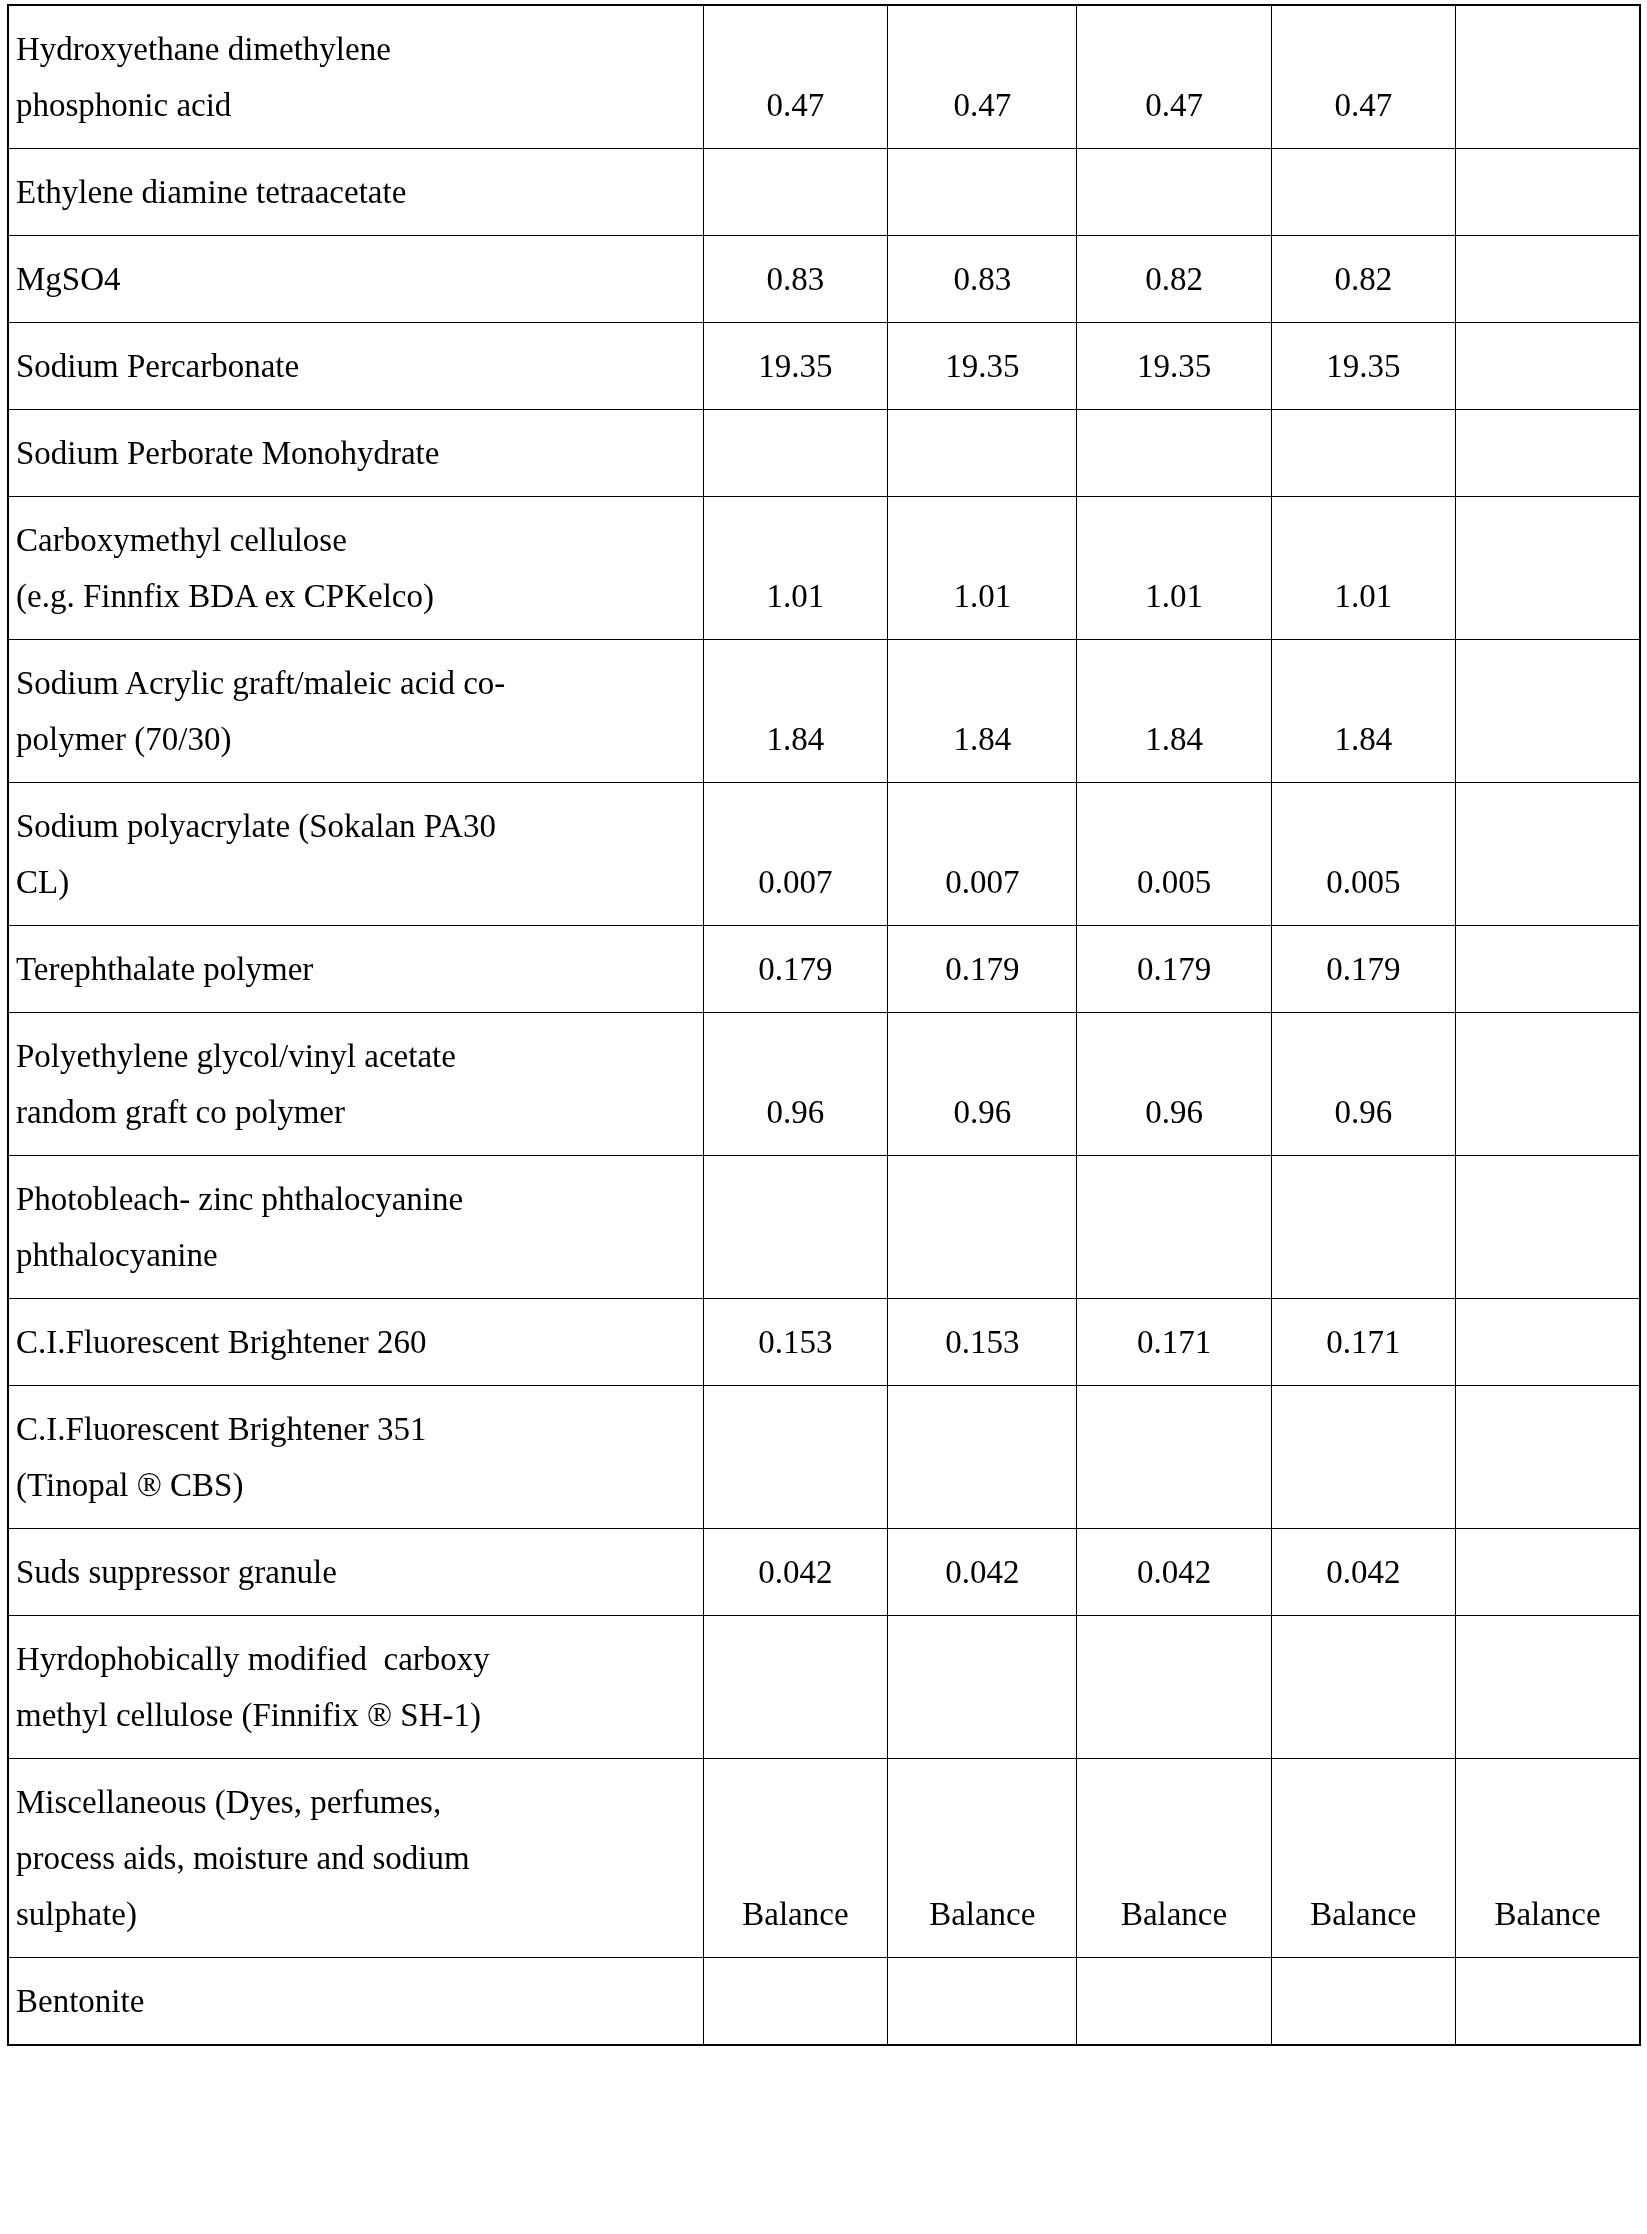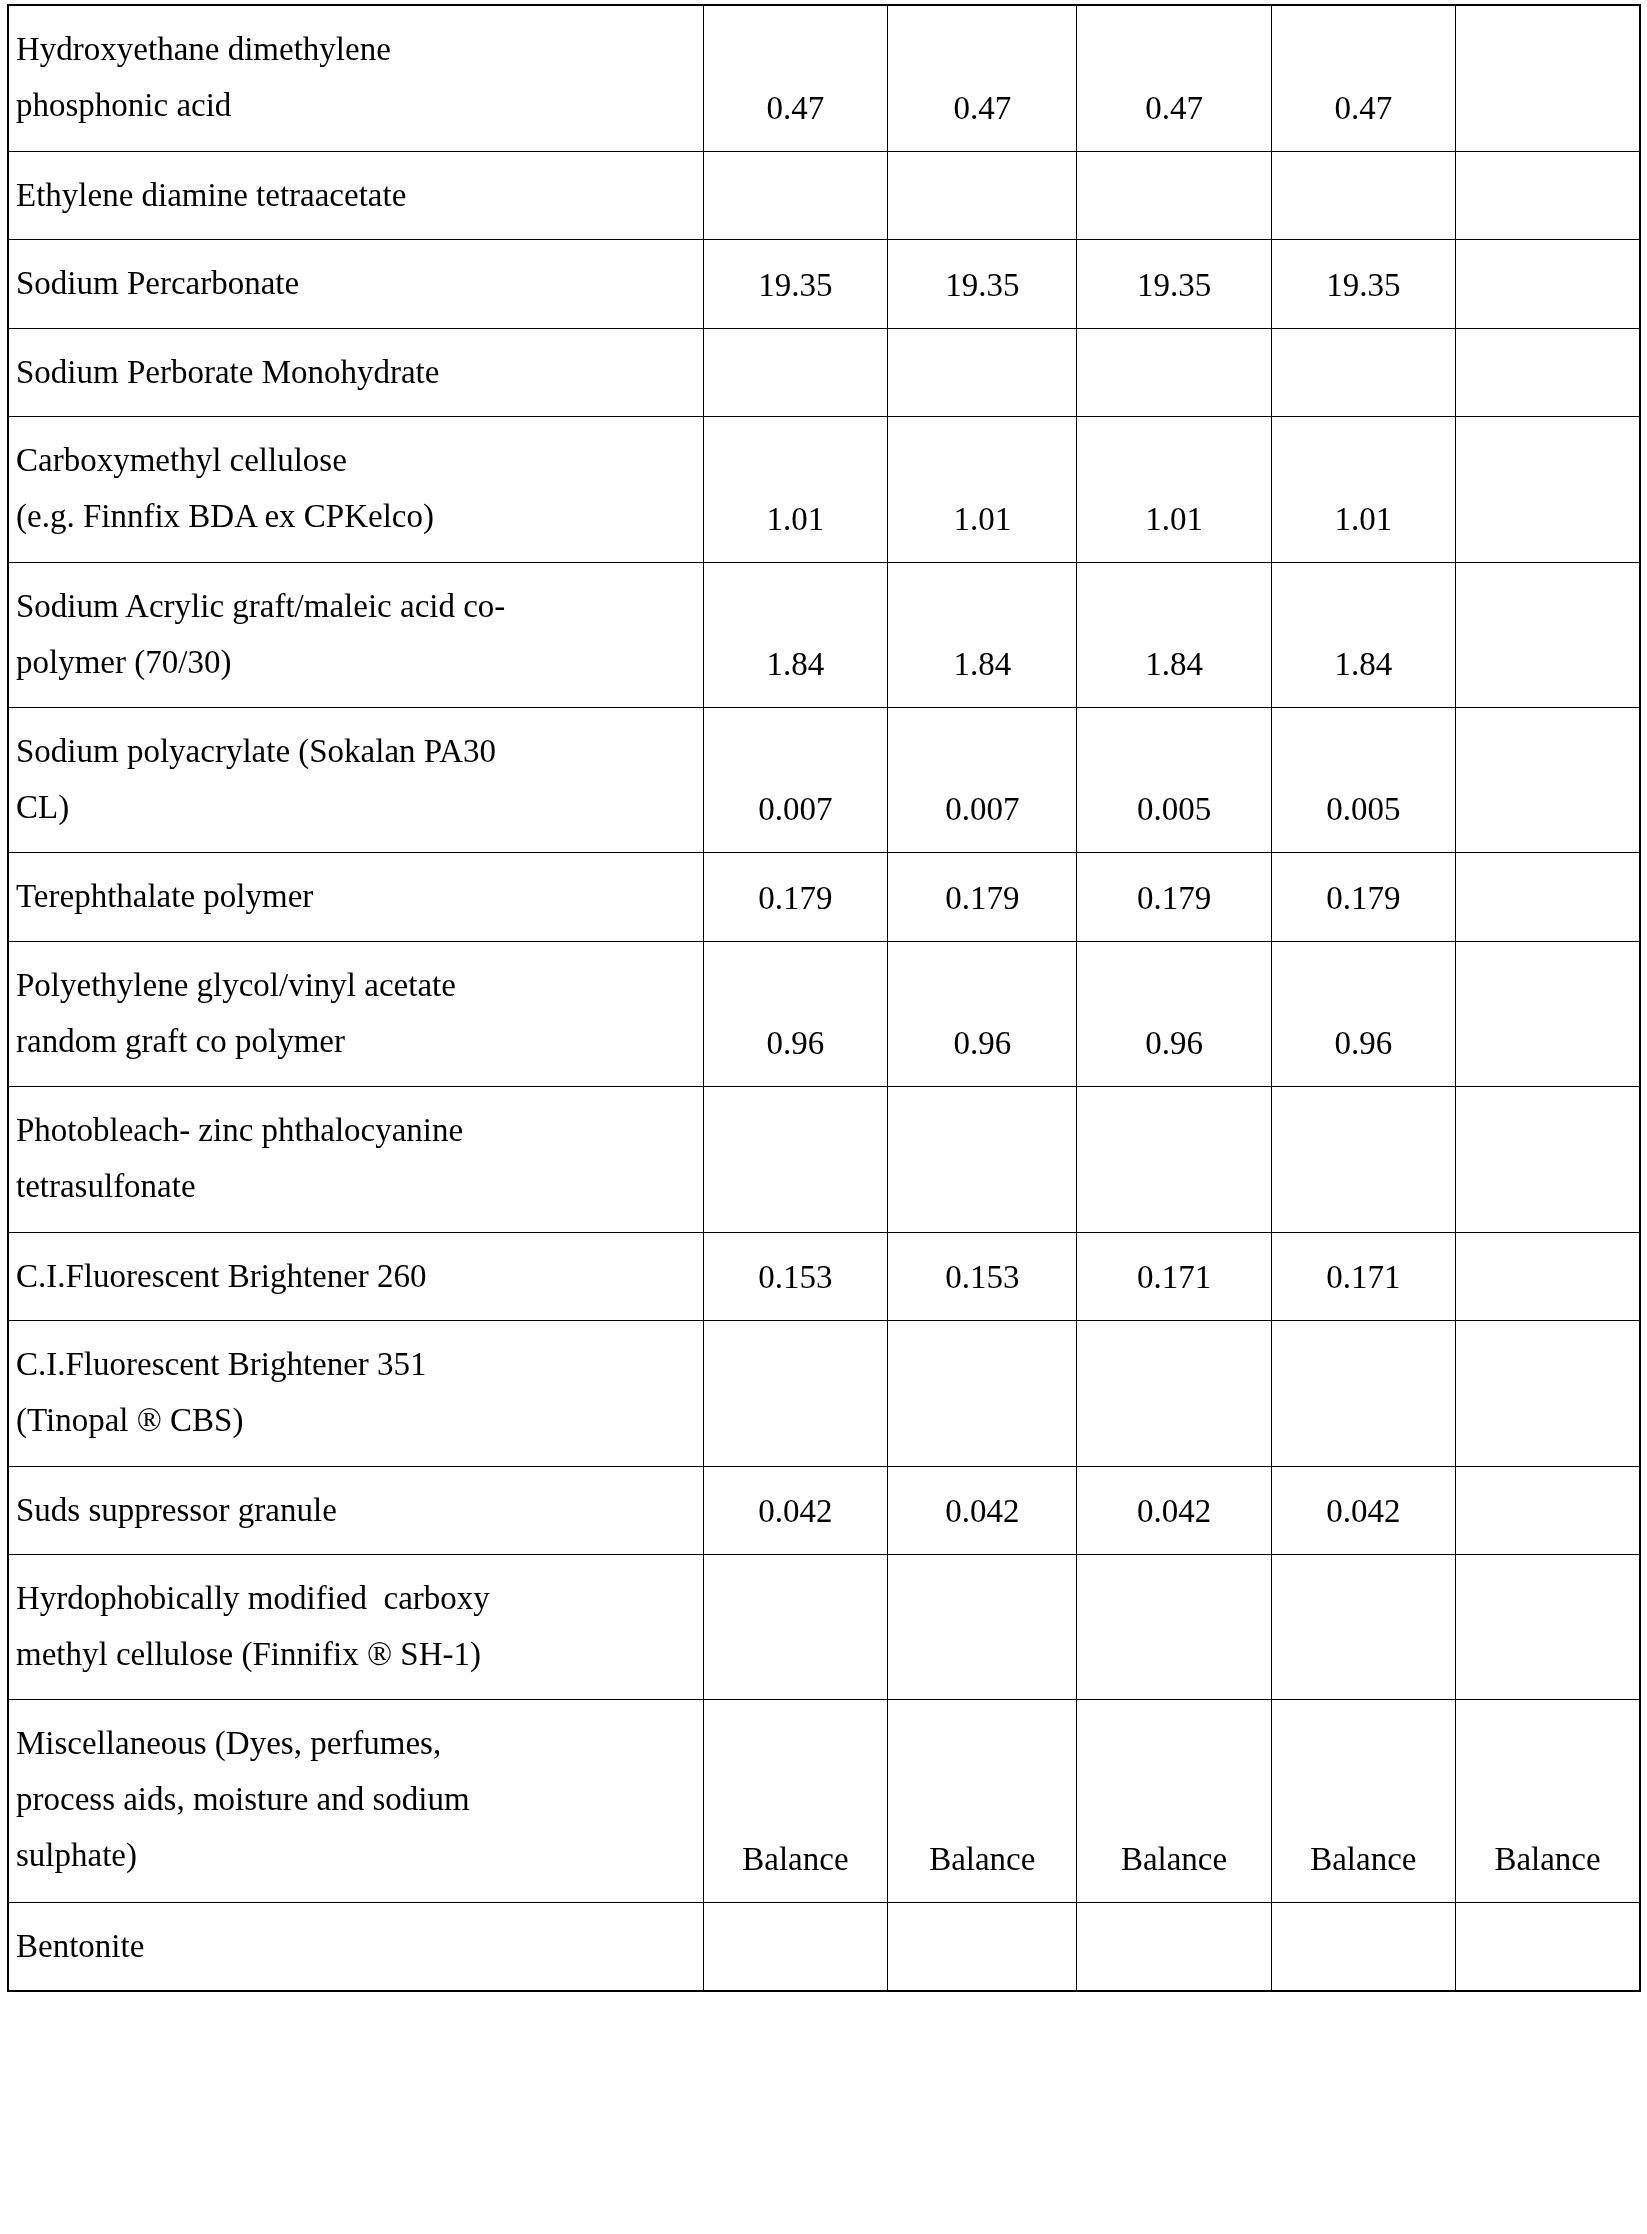--- a/index.html
+++ b/index.html
@@ -72,20 +72,30 @@
           <div class="label-line">Ethylene diamine tetraacetate</div>
         </td>
         <td class="value-cell"></td>
         <td class="value-cell"></td>
         <td class="value-cell"></td>
         <td class="value-cell"></td>
         <td class="value-cell"></td>
       </tr>
       <tr>
         <td class="label-cell">
+          <div class="label-line">MgSO4</div>
+        </td>
+        <td class="value-cell">0.83</td>
+        <td class="value-cell">0.83</td>
+        <td class="value-cell">0.82</td>
+        <td class="value-cell">0.82</td>
+        <td class="value-cell"></td>
+      </tr>
+      <tr>
+        <td class="label-cell">
           <div class="label-line">Sodium Percarbonate</div>
         </td>
         <td class="value-cell">19.35</td>
         <td class="value-cell">19.35</td>
         <td class="value-cell">19.35</td>
         <td class="value-cell">19.35</td>
         <td class="value-cell"></td>
       </tr>
       <tr>
         <td class="label-cell">
@@ -147,21 +157,21 @@
         </td>
         <td class="value-cell">0.96</td>
         <td class="value-cell">0.96</td>
         <td class="value-cell">0.96</td>
         <td class="value-cell">0.96</td>
         <td class="value-cell"></td>
       </tr>
       <tr>
         <td class="label-cell">
           <div class="label-line">Photobleach- zinc phthalocyanine</div>
-          <div class="label-line">tetrasulfonate</div>
+          <div class="label-line">phthalocyanine</div>
         </td>
         <td class="value-cell"></td>
         <td class="value-cell"></td>
         <td class="value-cell"></td>
         <td class="value-cell"></td>
         <td class="value-cell"></td>
       </tr>
       <tr>
         <td class="label-cell">
           <div class="label-line">C.I.Fluorescent Brightener 260</div>

